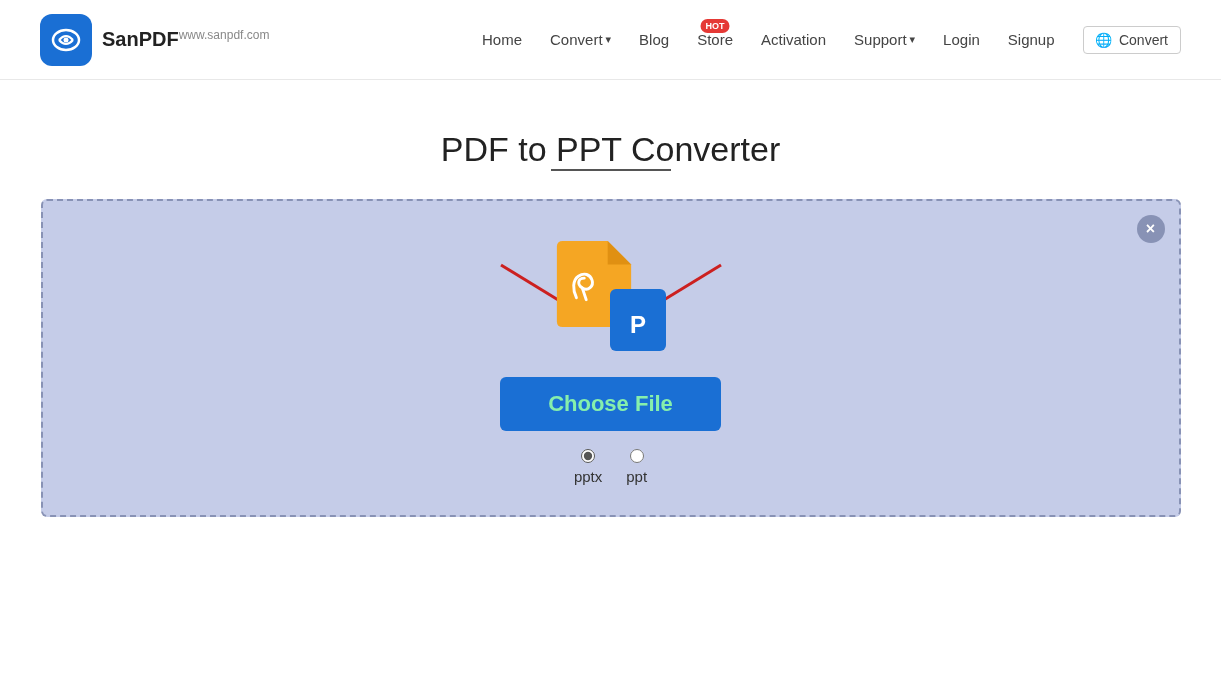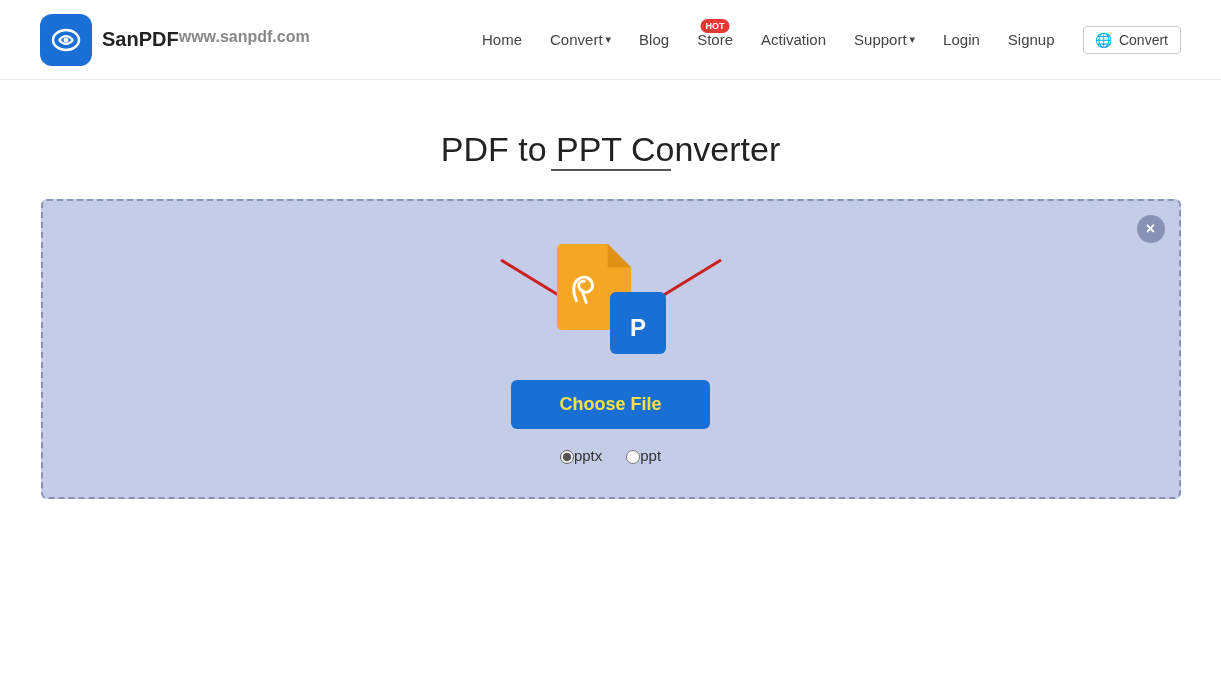--- a/index.html
+++ b/index.html
@@ -25,21 +25,21 @@
       height: 52px;
       background: #1a6fd4;
       border-radius: 12px;
       display: flex;
       align-items: center;
       justify-content: center;
     }
     .logo-icon svg { width: 32px; height: 32px; }
     .logo-text { display: flex; flex-direction: row; }
     .logo-title { font-size: 20px; font-weight: 700; color: #222; }
-    .logo-url { font-size: 16px; color: #888; font-weight: bold; }
+    .logo-url { font-size: 12px; color: #888; }
 
     nav {
       display: flex;
       align-items: center;
       gap: 28px;
       margin-left: auto;
     }
     .nav-item {
       font-size: 15px;
       color: #444;
@@ -152,42 +152,44 @@
     .ppt-icon {
       position: absolute;
       bottom: 0;
       right: 0;
       width: 56px;
       height: 62px;
     }
 
     .choose-btn {
       background: #1a6fd4;
-      color: #fde047;
+      color: #86efac;
       border: none;
       border-radius: 6px;
       padding: 14px 48px;
-      font-size: 18px;
+      font-size: 22px;
       font-weight: 600;
       cursor: pointer;
       margin-bottom: 18px;
       margin-top: 6px;
     }
 
     .format-options {
       display: flex;
       align-items: center;
       gap: 24px;
       font-size: 15px;
       color: #333;
     }
     .format-option {
       display: flex;
-      align-items: flex-end;
-      cursor: pointer;
+      align-items: center;
+      gap: 5px;
+      cursor: pointer;
+      flex-direction: column;
     }
     .format-option input[type="radio"] { accent-color: #555; width: 14px; height: 14px; }
 
     .footer-text {
       margin-top: 20px;
       font-size: 13px;
       color: #555;
     }
     .footer-text a { color: #1a6fd4; text-decoration: none; }
   </style>

